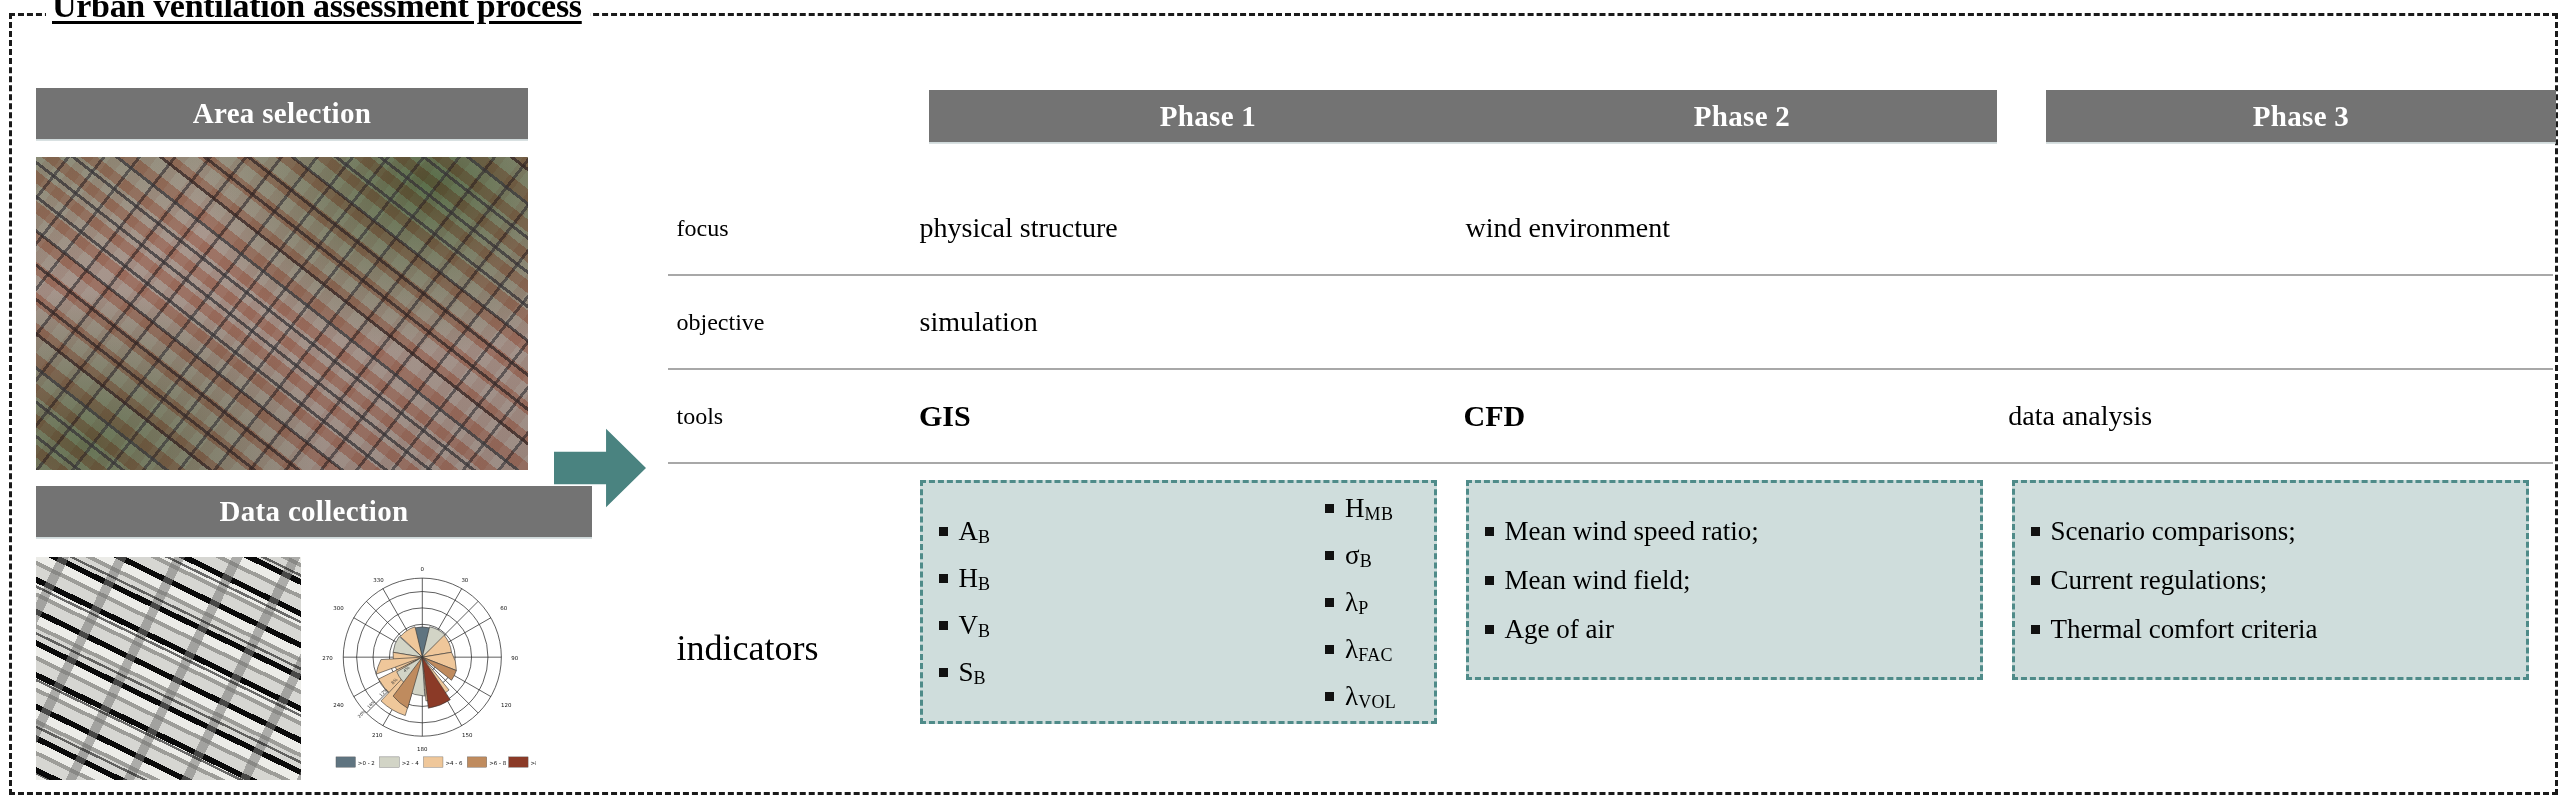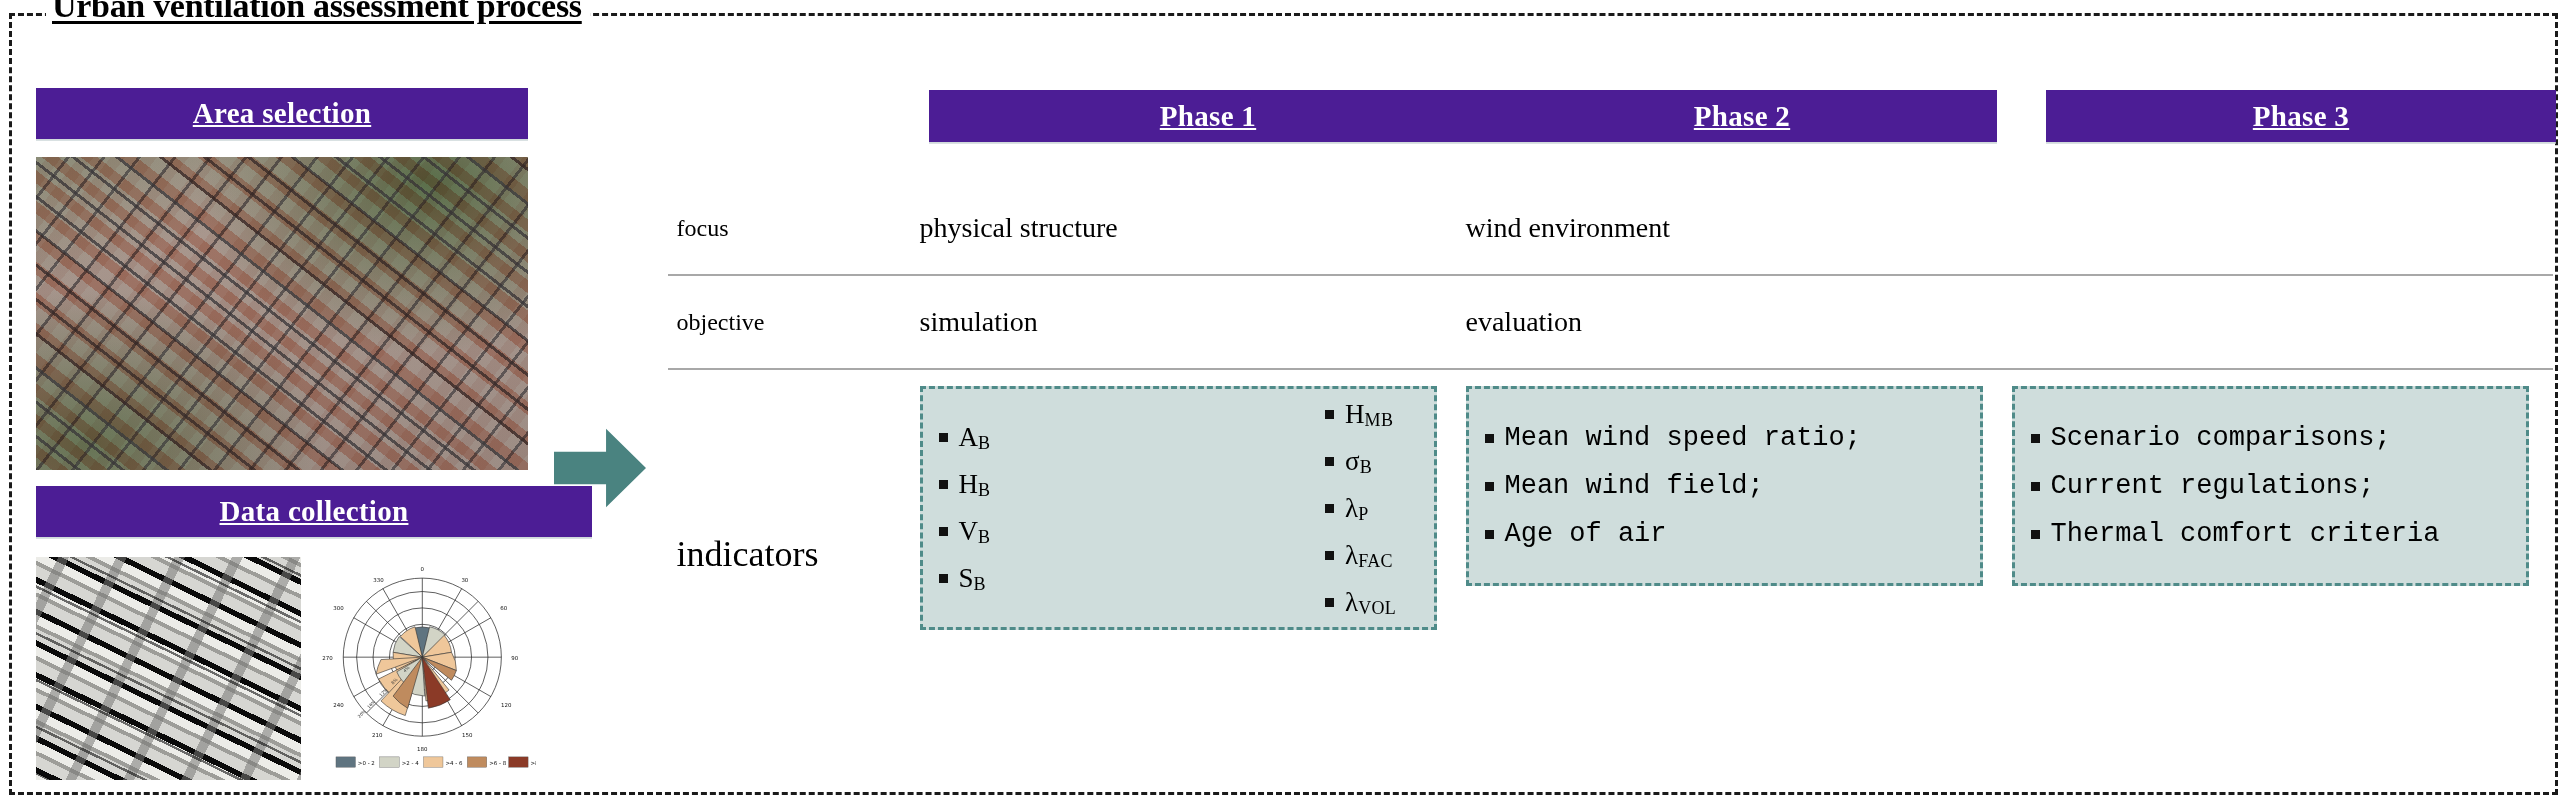--- a/index.html
+++ b/index.html
@@ -32,29 +32,28 @@
     line-height:38px;
     letter-spacing:-0.3px;
     text-decoration:underline;
     text-underline-offset:4.2px;
     text-decoration-thickness:3px;
     white-space:nowrap;
   }
   
   .bar{
     position:absolute;
-    background:#4c1d95;
+    background:#737373;
     color:#ffffff;
     font-weight:700;
     display:flex;
     align-items:center;
     justify-content:center;
     letter-spacing:0.3px;
     box-shadow:0 1.8px 0 rgba(200,212,213,.85);
-    text-decoration:underline;
   }
   .bar-left{ font-size:29px; height:51px; }
   .bar-phase{ font-size:29px; height:52px; }
 
   #bar-area{ left:36px; top:88px; width:492px; }
   #bar-data{ left:36px; top:486px; width:556px; }
   #bar-p1{ left:929px; top:90px; width:558px; }
   #bar-p2{ left:1487px; top:90px; width:510px; }
   #bar-p3{ left:2046px; top:90px; width:510px; }
 
@@ -129,21 +128,21 @@
     align-items:center;
     padding:9.7px 0 9.7px 0;
     margin-right:29px;
   }
   .ind-box.p1{ display:flex; justify-content:space-between; padding-left:16px; padding-right:24px;}
   .ind-col{ display:flex; flex-direction:column; justify-content:center; gap:16px; }
   .ind-col.right{ padding-right:13.4px; }
   .ind-item{ display:flex; align-items:center; font-size:27px; white-space:nowrap; }
   .sq{ width:9px;height:9px;background:#111;display:inline-block;margin-right:11px;flex:0 0 auto; }
   .sub{ font-size:18px; vertical-align:baseline; position:relative; top:6px; letter-spacing:0.3px;}
-  .ind-text-col{ display:flex;flex-direction:column;gap:18px;padding-left:16px;font-family:Liberation Mono, monospace; }
+  .ind-text-col{ display:flex;flex-direction:column;gap:18px;padding-left:16px; }
   .ind-line{ display:flex;align-items:center;font-size:27px;white-space:nowrap; }
   .ind-label-cell{ width:243px; text-align:left; padding-left:8.5px; font-size:36px; align-self:center; padding-top:91px;}
 </style>
 </head>
 <body>
 
 <div class="frame"></div>
 
 <div class="title-wrap">
   <div class="title">Urban ventilation assessment process</div>
@@ -246,23 +245,28 @@
 
   <div class="row r-focus">
     <div class="c-label">focus</div>
     <div class="cell c-p">physical structure</div>
     <div class="cell c-p">wind environment</div>
   </div>
 
   <div class="row r-obj">
     <div class="c-label">objective</div>
     <div class="cell c-p">simulation</div>
-    <div class="cell c-p">evaluation</div>
   </div>
 
+  <div class="row r-tools">
+    <div class="c-label">tools</div>
+    <div class="cell c-p bold">GIS</div>
+    <div class="cell c-p bold">CFD</div>
+    <div class="cell c-p">data analysis</div>
+  </div>
 
   <div class="row row-ind last">
     <div class="ind-label-cell">indicators</div>
 
     <div class="ind-box p1">
       <div class="ind-col">
         <div class="ind-item">
             <span class="sq"></span>
             <span>A</span>
             <span class="sub">B</span>

